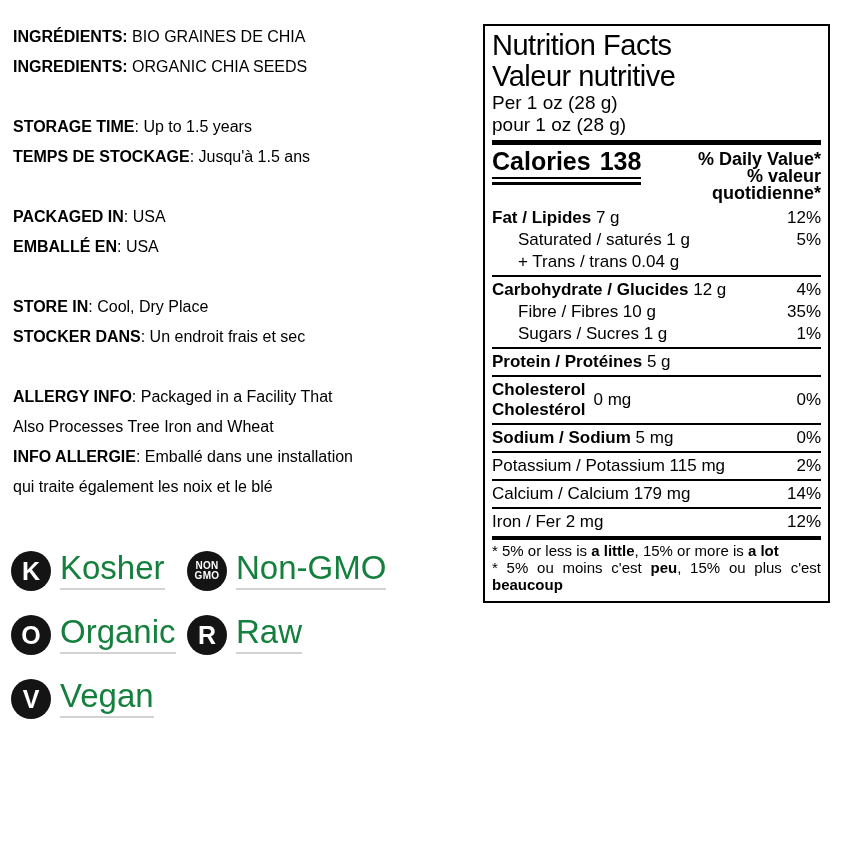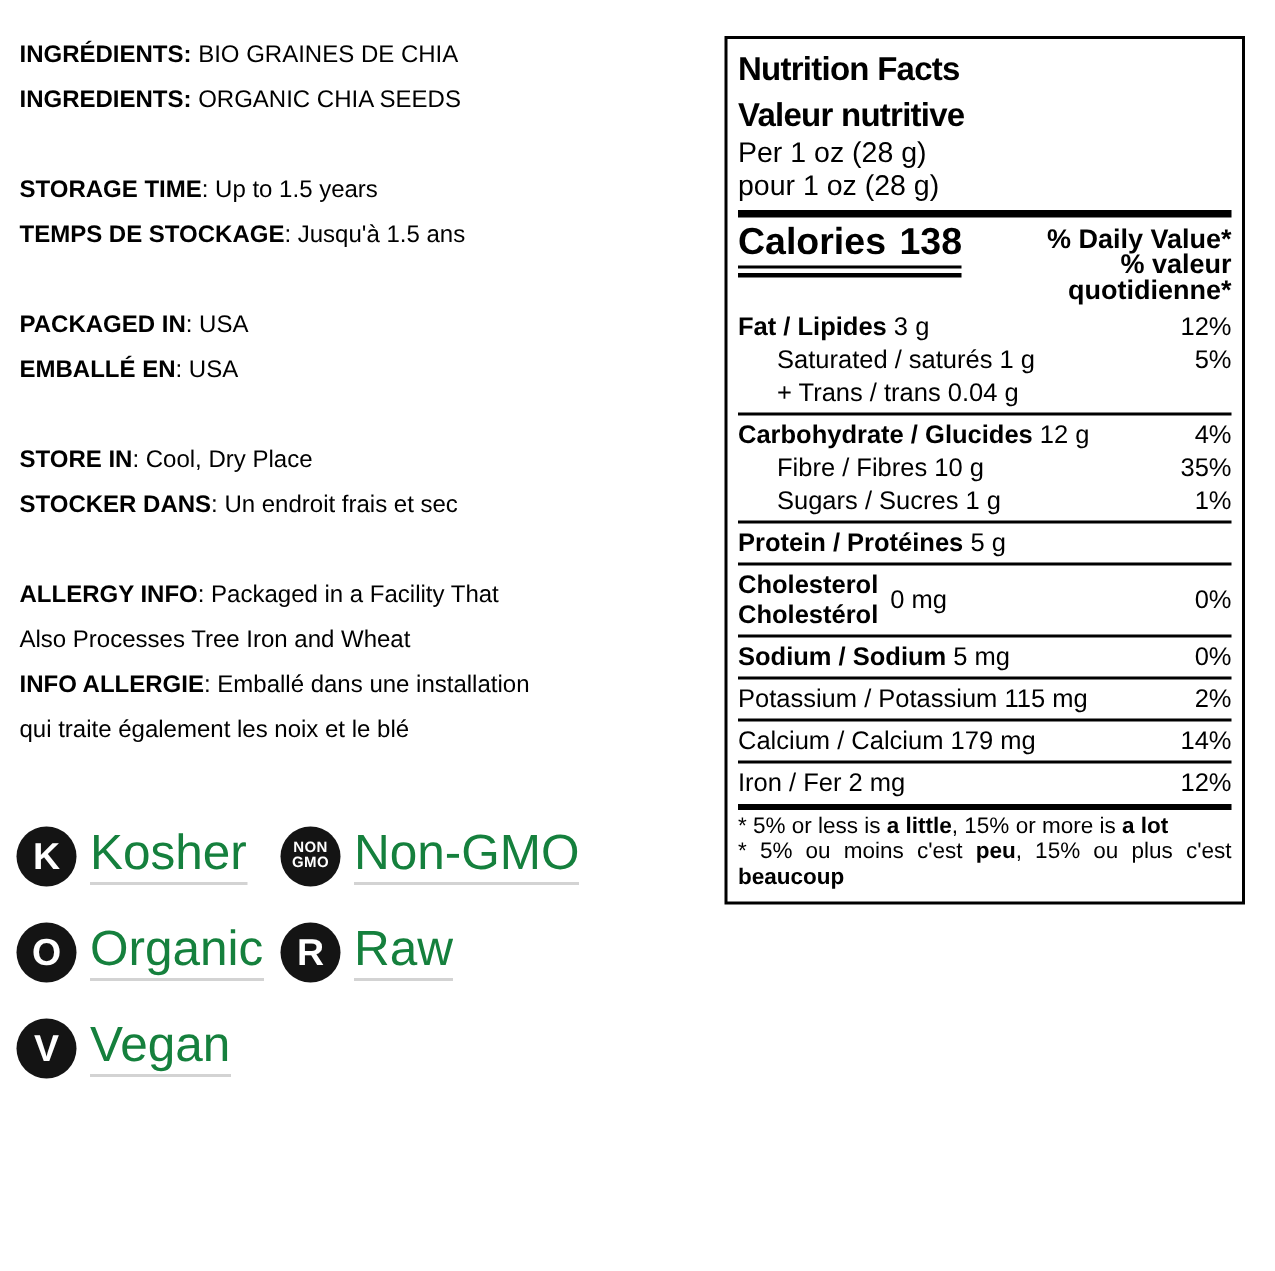--- a/index.html
+++ b/index.html
@@ -12,21 +12,21 @@
 
   
   .left-col { position:absolute; left:13px; top:22px; width:472px;
     font-size:16px; line-height:30px; color:#000; }
   .group { margin-bottom:30px; }
   .line b { font-weight:bold; }
 
   
   .nft { position:absolute; left:483px; top:24px; width:347px;
     border:2px solid #000; background:#fff; padding:4px 7px 8px; }
-  .nft-title { font-size:22px; font-weight:bold; line-height:31px; letter-spacing:-0.5px; }
+  .nft-title { font-size:29px; font-weight:normal; line-height:31px; letter-spacing:-0.5px; }
   .serving { font-size:19px; line-height:22px; }
   .bar-thick { height:5px; background:#000; margin-top:4px; }
   .cal-wrap { display:flex; justify-content:space-between; align-items:flex-start;
     margin-top:3px; margin-bottom:5px; }
   .cal-outer { display:inline-block; border-bottom:3px solid #000; padding-bottom:3px; }
   .cal-inner { display:inline-block; border-bottom:2px solid #000; padding-bottom:2px;
     font-size:25px; font-weight:bold; line-height:27px; }
   .cal-inner .cal-val { margin-left:9px; }
   .dv { text-align:right; font-size:18px; font-weight:bold; line-height:17px; padding-top:3px; }
   .nrow { display:flex; justify-content:space-between; align-items:baseline;
@@ -94,21 +94,21 @@
 
   <div class="cal-wrap">
     <span class="cal-outer"><span class="cal-inner"><span>Calories</span><span class="cal-val">138</span></span></span>
     <div class="dv">
       <div>% Daily Value*</div>
       <div>% valeur quotidienne*</div>
     </div>
   </div>
 
   <div class="nrow">
-    <span class="nname"><b>Fat / Lipides</b><span> 3 g</span></span>
+    <span class="nname"><b>Fat / Lipides</b><span> 7 g</span></span>
     <span class="npct">12%</span>
   </div>
   <div class="nrow">
     <span class="nname ind"><b></b><span>Saturated / saturés 1 g</span></span>
     <span class="npct">5%</span>
   </div>
   <div class="nrow">
     <span class="nname ind"><b></b><span>+ Trans / trans 0.04 g</span></span>
     <span class="npct"></span>
   </div>

